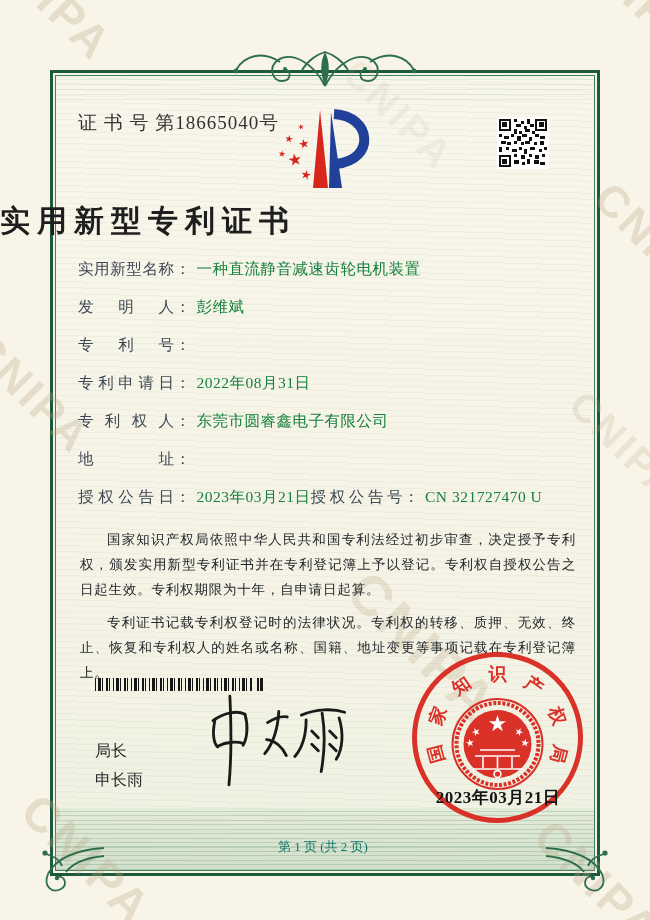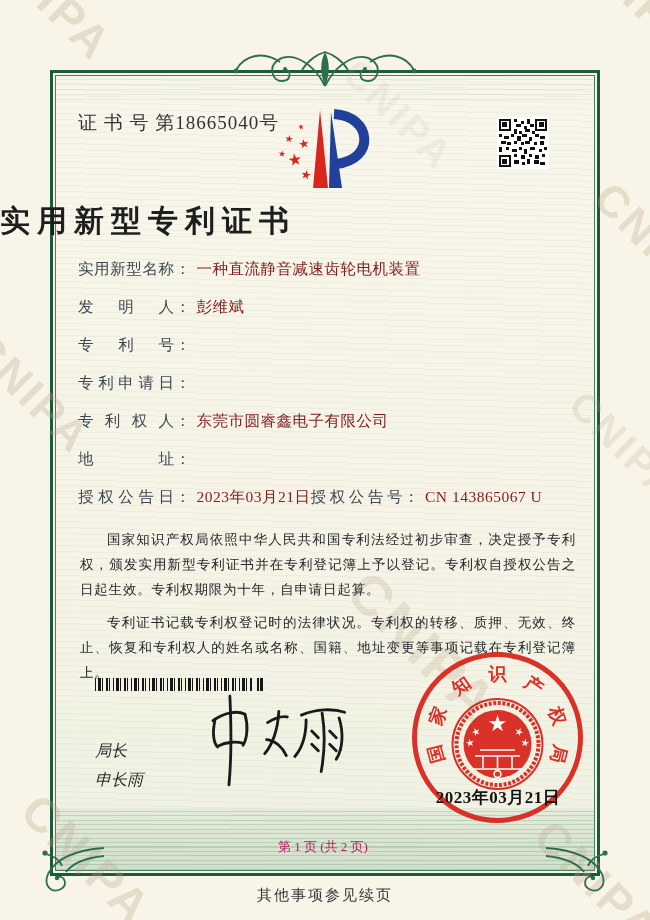--- a/index.html
+++ b/index.html
@@ -47,43 +47,43 @@
     position:absolute; left:0; right:0; top:201px; text-align:left;
     font-size:30px; font-weight:700; letter-spacing:7px; color:#1e1e1e;
   }
   .fields{position:absolute; left:78px; top:259px; right:66px; font-size:15.5px;}
   .field-row{display:flex; align-items:flex-start; height:24px; margin-bottom:14px; white-space:nowrap;}
   .field-label{
     display:inline-block; width:96px; text-align:justify; text-align-last:justify;
     letter-spacing:0; color:#3d4852; flex:none;
   }
   .field-colon{margin:0 6px 0 1px; flex:none;}
-  .field-value{letter-spacing:0.5px; color:#7f1d1d;}
+  .field-value{letter-spacing:0.5px; color:#15803d;}
   .grant-no-group{display:flex; align-items:baseline;}
   .grant-no-group .field-label{width:92px;}
   .legal{position:absolute; left:80px; right:74px; top:528px; font-size:13.5px;
     line-height:1.85; letter-spacing:0.8px; color:#23282b; text-align:justify;}
   .legal p{margin:0 0 8px 0; text-indent:2em;}
   .barcode{
     position:absolute; left:95px; top:678px; width:168px; height:13px;
     background:repeating-linear-gradient(90deg,
       #161616 0 1.5px, transparent 1.5px 3px,
       #161616 3px 6px, transparent 6px 7.5px,
       #161616 7.5px 8.5px, transparent 8.5px 11px,
       #161616 11px 13px, transparent 13px 14.5px,
       #161616 14.5px 15.5px, transparent 15.5px 18px);
   }
-  .official{position:absolute; left:95px; top:736px; font-size:16px; color:#2a2a2a; line-height:29px;font-style:italic;}
+  .official{position:absolute; left:95px; top:736px; font-size:16px; color:#2a2a2a; line-height:29px;}
   .signature{position:absolute; left:196px; top:688px;}
   .seal-svg{position:absolute; left:410px; top:650px;}
   .seal-date{
     position:absolute; left:412px; top:786px; width:172px; text-align:center;
     font-size:17px; font-weight:700; color:#141414; letter-spacing:0.5px;
   }
-  .page-info{position:absolute; left:0; right:4px; top:838px; text-align:center; font-size:13px; color:#be185d;}
+  .page-info{position:absolute; left:0; right:4px; top:838px; text-align:center; font-size:13px; color:#0f766e;}
   .continuation{position:absolute; left:0; right:0; top:886px; text-align:center;
     font-size:15px; letter-spacing:2px; color:#33383b;}
 </style>
 </head>
 <body>
 
 <div class="page">
 
   <span class="wm" style="left:-28px; top:-30px; font-size:46px;">CNIPA</span>
   <span class="wm" style="left:558px; top:-34px; font-size:46px;">CNIPA</span>
@@ -226,38 +226,39 @@
           <span class="field-colon">：</span>
         <span class="field-value">彭维斌</span>
       </div>
       <div class="field-row">
         <span class="field-label">专利号</span>
           <span class="field-colon">：</span>
       </div>
       <div class="field-row">
         <span class="field-label">专利申请日</span>
           <span class="field-colon">：</span>
+        <span class="field-value">2022年08月31日</span>
       </div>
       <div class="field-row">
         <span class="field-label">专利权人</span>
           <span class="field-colon">：</span>
         <span class="field-value">东莞市圆睿鑫电子有限公司</span>
       </div>
       <div class="field-row">
         <span class="field-label">地址</span>
           <span class="field-colon">：</span>
       </div>
       <div class="field-row">
         <span class="field-label">授权公告日</span>
           <span class="field-colon">：</span>
         <span class="field-value">2023年03月21日</span>
         <span class="grant-no-group">
           <span class="field-label">授权公告号</span>
             <span class="field-colon">：</span>
-          <span class="field-value">CN 143865067 U</span>
+          <span class="field-value">CN 321727470 U</span>
         </span>
       </div>
     </div>
 
     <div class="legal">
       <p>国家知识产权局依照中华人民共和国专利法经过初步审查，决定授予专利权，颁发实用新型专利证书并在专利登记簿上予以登记。专利权自授权公告之日起生效。专利权期限为十年，自申请日起算。</p>
       <p>专利证书记载专利权登记时的法律状况。专利权的转移、质押、无效、终止、恢复和专利权人的姓名或名称、国籍、地址变更等事项记载在专利登记簿上。</p>
     </div>
 
     <div class="barcode"></div>
@@ -319,15 +320,14 @@
           <path d="M73,107 L73,118"></path>
             <path d="M87.5,107 L87.5,118"></path>
             <path d="M102,107 L102,118"></path>
           <circle cx="87.5" cy="124" r="3.4"></circle>
         </g>
       </g>
     </svg>
     <div class="seal-date">2023年03月21日</div>
 
     <div class="page-info">第 1 页 (共 2 页)</div>
-    <div class="continuation">其他事项参见续页</div>
   </div>
 </div>
 
 </body></html>

